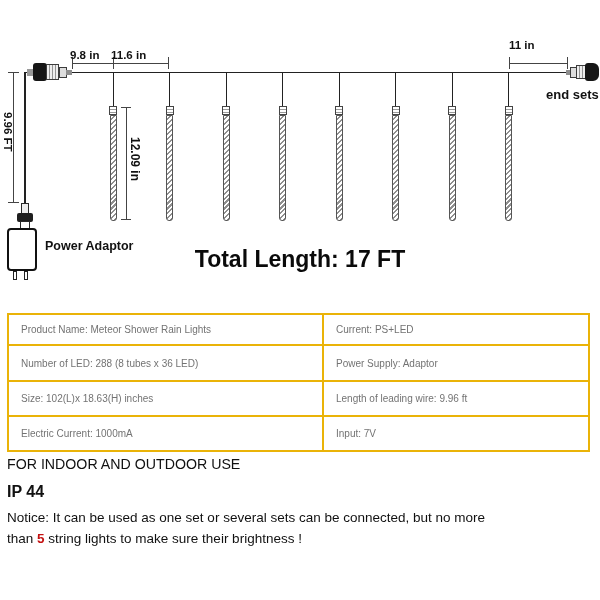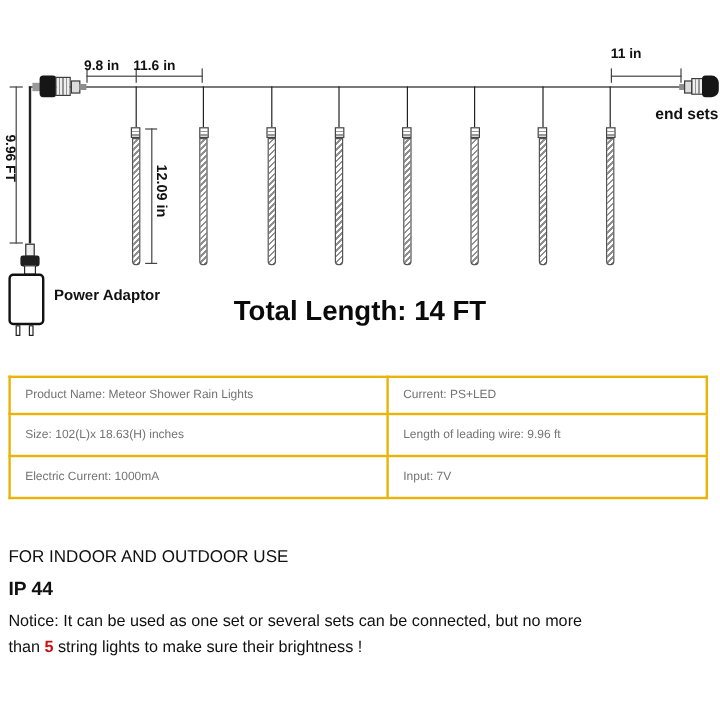--- a/index.html
+++ b/index.html
@@ -183,33 +183,37 @@
     <div class="abs dim-line vline-lead"></div>
     <div class="abs dim-line vcap-lead-t"></div>
     <div class="abs dim-line vcap-lead-b"></div>
     <div class="vlabel lbl-996">9.96 FT</div>
 
     <div class="abs dim-line vline-tube"></div>
     <div class="abs dim-line vcap-tube-t"></div>
     <div class="abs dim-line vcap-tube-b"></div>
     <div class="vlabel lbl-1209">12.09 in</div>
 
-    <div class="abs total-length">Total Length: 14 FT</div>
+    <div class="abs total-length">Total Length: 17 FT</div>
   </div>
 
   <table class="spec-table">
     <colgroup>
         <col class="c1">
         <col class="c2">
       </colgroup>
     <tbody>
       <tr class="r1">
         <td>Product Name: Meteor Shower Rain Lights</td>
         <td>Current: PS+LED</td>
       </tr>
+      <tr class="r2">
+        <td>Number of LED: 288 (8 tubes x 36 LED)</td>
+        <td>Power Supply: Adaptor</td>
+      </tr>
       <tr class="r3">
         <td>Size: 102(L)x 18.63(H) inches</td>
         <td>Length of leading wire: 9.96 ft</td>
       </tr>
       <tr class="r4">
         <td>Electric Current: 1000mA</td>
         <td>Input: 7V</td>
       </tr>
     </tbody>
   </table>

